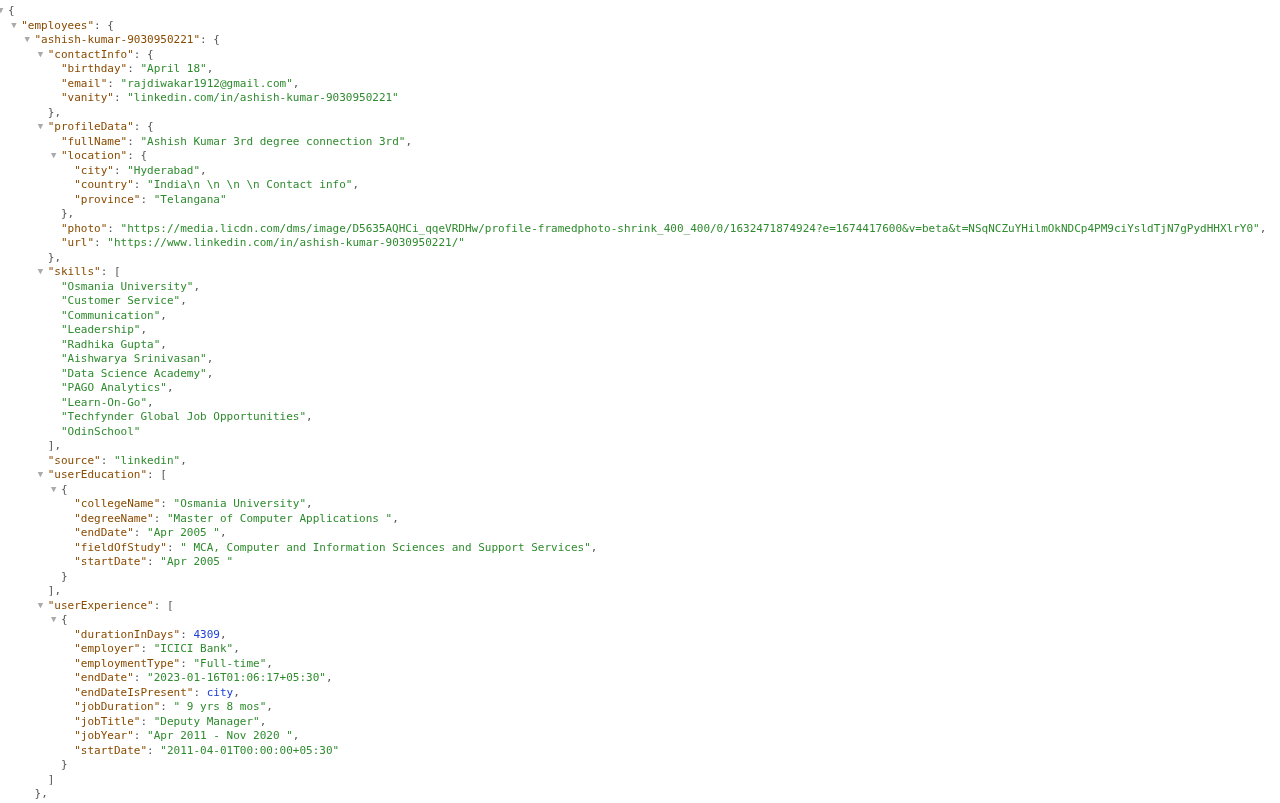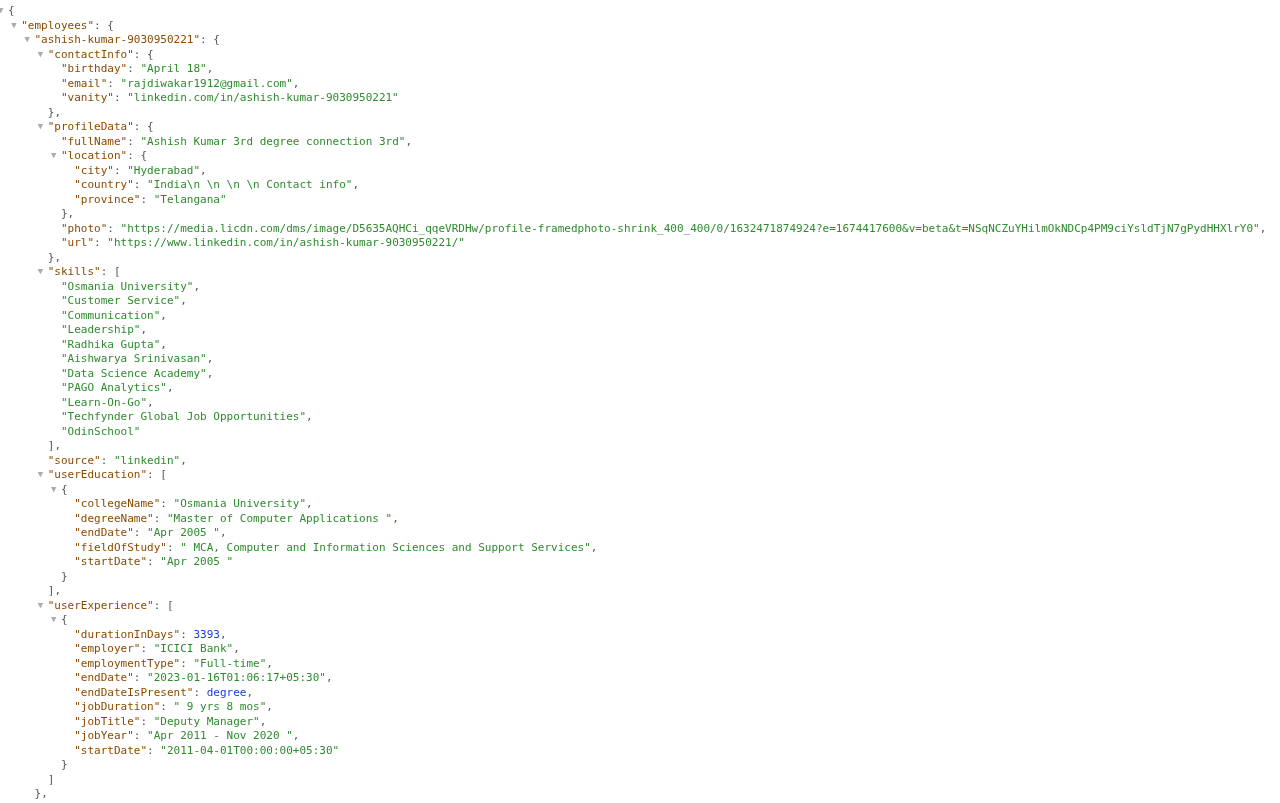--- a/index.html
+++ b/index.html
@@ -73,25 +73,25 @@
       <div class="ln">&nbsp;&nbsp;&nbsp;&nbsp;&nbsp;&nbsp;&nbsp;&nbsp;<span class="caret">▼</span><span class="punct">{</span></div>
       <div class="ln">&nbsp;&nbsp;&nbsp;&nbsp;&nbsp;&nbsp;&nbsp;&nbsp;&nbsp;&nbsp;<span class="key">"collegeName"</span><span class="punct">: </span><span class="str">"Osmania University"</span><span class="punct">,</span></div>
       <div class="ln">&nbsp;&nbsp;&nbsp;&nbsp;&nbsp;&nbsp;&nbsp;&nbsp;&nbsp;&nbsp;<span class="key">"degreeName"</span><span class="punct">: </span><span class="str">"Master of Computer Applications "</span><span class="punct">,</span></div>
       <div class="ln">&nbsp;&nbsp;&nbsp;&nbsp;&nbsp;&nbsp;&nbsp;&nbsp;&nbsp;&nbsp;<span class="key">"endDate"</span><span class="punct">: </span><span class="str">"Apr 2005 "</span><span class="punct">,</span></div>
       <div class="ln">&nbsp;&nbsp;&nbsp;&nbsp;&nbsp;&nbsp;&nbsp;&nbsp;&nbsp;&nbsp;<span class="key">"fieldOfStudy"</span><span class="punct">: </span><span class="str">" MCA, Computer and Information Sciences and Support Services"</span><span class="punct">,</span></div>
       <div class="ln">&nbsp;&nbsp;&nbsp;&nbsp;&nbsp;&nbsp;&nbsp;&nbsp;&nbsp;&nbsp;<span class="key">"startDate"</span><span class="punct">: </span><span class="str">"Apr 2005 "</span></div>
       <div class="ln">&nbsp;&nbsp;&nbsp;&nbsp;&nbsp;&nbsp;&nbsp;&nbsp;<span class="punct">}</span></div>
       <div class="ln">&nbsp;&nbsp;&nbsp;&nbsp;&nbsp;&nbsp;<span class="punct">]</span><span class="punct">,</span></div>
       <div class="ln">&nbsp;&nbsp;&nbsp;&nbsp;&nbsp;&nbsp;<span class="caret">▼</span><span class="key">"userExperience"</span><span class="punct">: </span><span class="punct">[</span></div>
       <div class="ln">&nbsp;&nbsp;&nbsp;&nbsp;&nbsp;&nbsp;&nbsp;&nbsp;<span class="caret">▼</span><span class="punct">{</span></div>
-      <div class="ln">&nbsp;&nbsp;&nbsp;&nbsp;&nbsp;&nbsp;&nbsp;&nbsp;&nbsp;&nbsp;<span class="key">"durationInDays"</span><span class="punct">: </span><span class="num">3393</span><span class="punct">,</span></div>
+      <div class="ln">&nbsp;&nbsp;&nbsp;&nbsp;&nbsp;&nbsp;&nbsp;&nbsp;&nbsp;&nbsp;<span class="key">"durationInDays"</span><span class="punct">: </span><span class="num">4309</span><span class="punct">,</span></div>
       <div class="ln">&nbsp;&nbsp;&nbsp;&nbsp;&nbsp;&nbsp;&nbsp;&nbsp;&nbsp;&nbsp;<span class="key">"employer"</span><span class="punct">: </span><span class="str">"ICICI Bank"</span><span class="punct">,</span></div>
       <div class="ln">&nbsp;&nbsp;&nbsp;&nbsp;&nbsp;&nbsp;&nbsp;&nbsp;&nbsp;&nbsp;<span class="key">"employmentType"</span><span class="punct">: </span><span class="str">"Full-time"</span><span class="punct">,</span></div>
       <div class="ln">&nbsp;&nbsp;&nbsp;&nbsp;&nbsp;&nbsp;&nbsp;&nbsp;&nbsp;&nbsp;<span class="key">"endDate"</span><span class="punct">: </span><span class="str">"2023-01-16T01:06:17+05:30"</span><span class="punct">,</span></div>
-      <div class="ln">&nbsp;&nbsp;&nbsp;&nbsp;&nbsp;&nbsp;&nbsp;&nbsp;&nbsp;&nbsp;<span class="key">"endDateIsPresent"</span><span class="punct">: </span><span class="bool">degree</span><span class="punct">,</span></div>
+      <div class="ln">&nbsp;&nbsp;&nbsp;&nbsp;&nbsp;&nbsp;&nbsp;&nbsp;&nbsp;&nbsp;<span class="key">"endDateIsPresent"</span><span class="punct">: </span><span class="bool">city</span><span class="punct">,</span></div>
       <div class="ln">&nbsp;&nbsp;&nbsp;&nbsp;&nbsp;&nbsp;&nbsp;&nbsp;&nbsp;&nbsp;<span class="key">"jobDuration"</span><span class="punct">: </span><span class="str">" 9 yrs 8 mos"</span><span class="punct">,</span></div>
       <div class="ln">&nbsp;&nbsp;&nbsp;&nbsp;&nbsp;&nbsp;&nbsp;&nbsp;&nbsp;&nbsp;<span class="key">"jobTitle"</span><span class="punct">: </span><span class="str">"Deputy Manager"</span><span class="punct">,</span></div>
       <div class="ln">&nbsp;&nbsp;&nbsp;&nbsp;&nbsp;&nbsp;&nbsp;&nbsp;&nbsp;&nbsp;<span class="key">"jobYear"</span><span class="punct">: </span><span class="str">"Apr 2011 - Nov 2020 "</span><span class="punct">,</span></div>
       <div class="ln">&nbsp;&nbsp;&nbsp;&nbsp;&nbsp;&nbsp;&nbsp;&nbsp;&nbsp;&nbsp;<span class="key">"startDate"</span><span class="punct">: </span><span class="str">"2011-04-01T00:00:00+05:30"</span></div>
       <div class="ln">&nbsp;&nbsp;&nbsp;&nbsp;&nbsp;&nbsp;&nbsp;&nbsp;<span class="punct">}</span></div>
       <div class="ln">&nbsp;&nbsp;&nbsp;&nbsp;&nbsp;&nbsp;<span class="punct">]</span></div>
       <div class="ln">&nbsp;&nbsp;&nbsp;&nbsp;<span class="punct">}</span><span class="punct">,</span></div>
     </div>
 
 </div>

